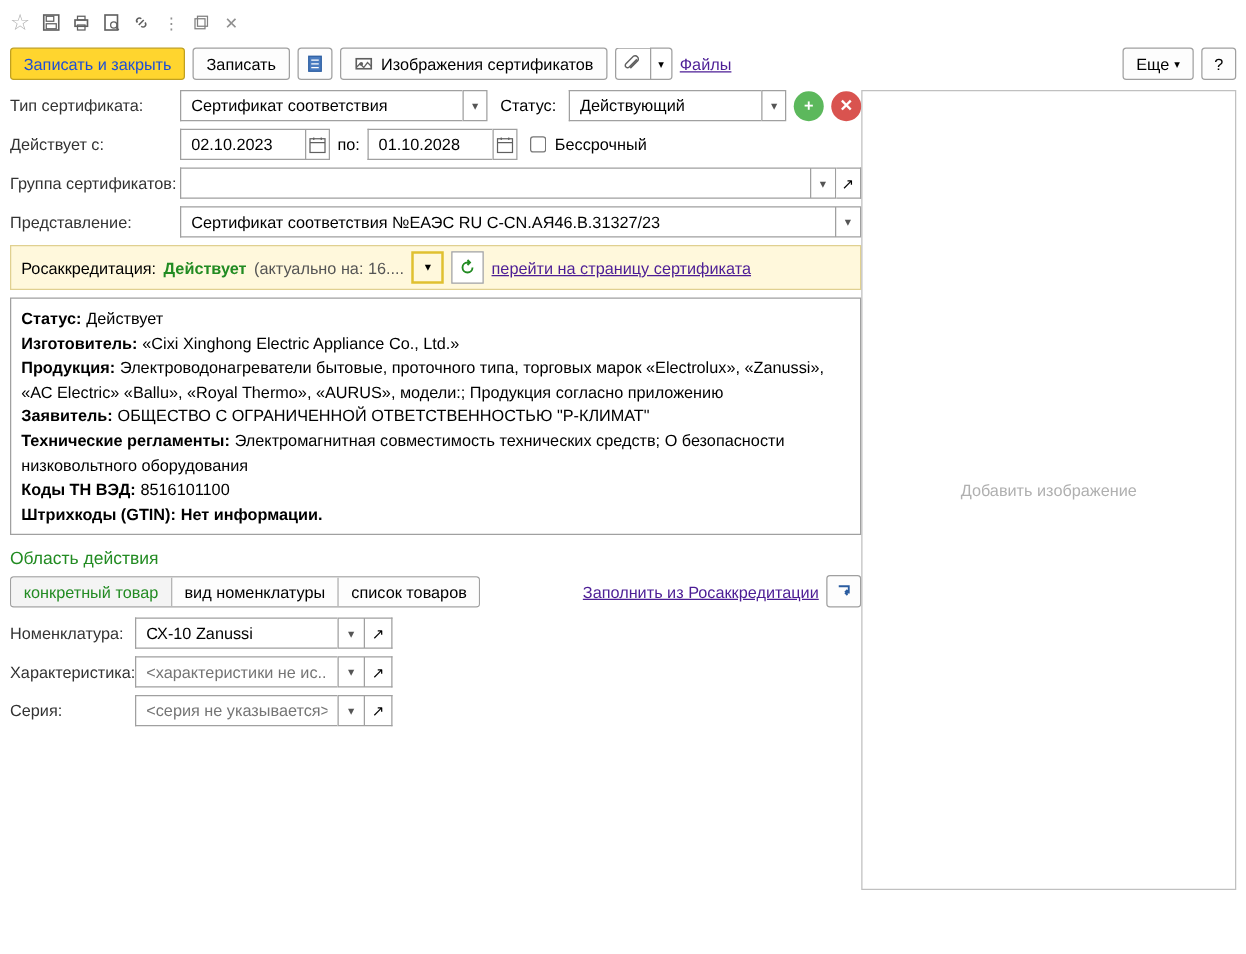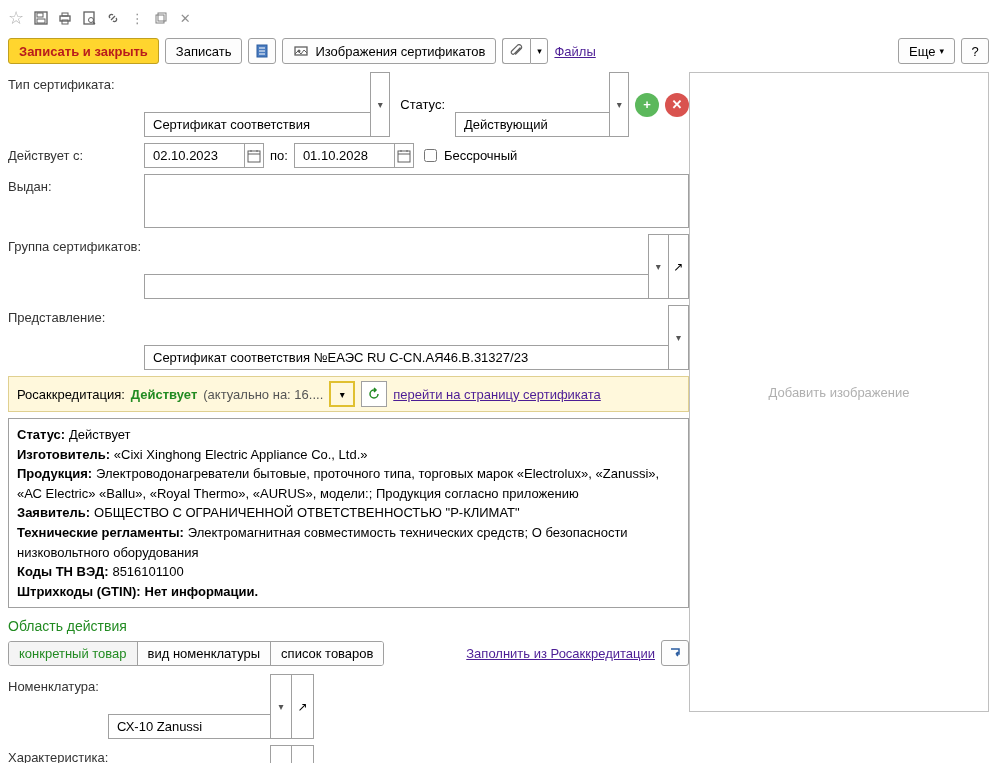--- a/index.html
+++ b/index.html
@@ -8,40 +8,40 @@
 
 .titlebar { display: flex; align-items: center; height: 28px; margin-bottom: 6px; }
 .star-icon { color: #b0b0b0; font-size: 18px; margin-right: 6px; }
 .title-text { color: #808080; font-size: 18px; flex: 1; white-space: nowrap; overflow: hidden; text-overflow: ellipsis; }
 .title-icons { display: flex; gap: 2px; align-items: center; }
 .title-icons span { display: inline-flex; width: 22px; height: 22px; align-items: center; justify-content: center; color: #606060; cursor: pointer; }
 .title-icons .thin { color: #909090; }
 
 .toolbar { display: flex; align-items: center; gap: 6px; margin-bottom: 8px; }
 .btn { display: inline-flex; align-items: center; justify-content: center; height: 26px; padding: 0 10px; border: 1px solid #a0a0a0; background: #fdfdfd; border-radius: 3px; cursor: pointer; white-space: nowrap; }
-.btn-yellow { background: #ffd52e; border-color: #c0a020; font-weight: bold; color: #b91c1c; }
+.btn-yellow { background: #ffd52e; border-color: #c0a020; font-weight: normal; color: #1d4ed8; }
 .btn-icon { width: 28px; padding: 0; }
 .spacer { flex: 1; }
 .link { color: #4c1d95; text-decoration: underline; cursor: pointer; }
 .toolbar .more { display: inline-flex; align-items: center; justify-content: center; }
 
 .form-area { display: flex; gap: 0; }
 .form-left { flex: 1; min-width: 0; }
 .form-right { width: 300px; }
 
 .row { display: flex; align-items: flex-start; margin-bottom: 6px; }
 .row .lab { width: 136px; padding-top: 5px; color: #333; }
 .row .field { flex: 1; display: flex; align-items: center; gap: 6px; }
 
 .input, .select-like { height: 25px; border: 1px solid #a0a0a0; background: #fff; padding: 0 6px; display: flex; align-items: center; }
 .input { width: 100%; }
 .textarea { height: 54px; resize: none; }
 .input input, .textarea textarea { border: none; outline: none; width: 100%; font-size: 13px; }
 .combo { display: flex; }
-.combo .input { border-right: none; margin-top: 40px; }
+.combo .input { border-right: none; }
 .combo .btn-dd { width: 22px; border: 1px solid #a0a0a0; background: #fff; display: flex; align-items: center; justify-content: center; cursor: pointer; font-size: 10px; color: #555; }
 .combo .btn-ext { width: 22px; border: 1px solid #a0a0a0; border-left: none; background: #fff; display: flex; align-items: center; justify-content: center; cursor: pointer; font-size: 12px; }
 
 .date-input { width: 120px; display: flex; }
 .date-input .input { border-right: none; }
 .date-input .cal { width: 24px; border: 1px solid #a0a0a0; background: #fff; display: flex; align-items: center; justify-content: center; cursor: pointer; }
 
 .chk { display: flex; align-items: center; gap: 4px; }
 
 .round-btn { width: 24px; height: 24px; border-radius: 50%; display: flex; align-items: center; justify-content: center; color: white; font-weight: bold; cursor: pointer; }
@@ -212,26 +212,20 @@
                 </svg>
               </div>
           </div>
           <label class="chk">
             <input type="checkbox" style="">
             <span>Бессрочный</span>
           </label>
         </div>
       </div>
 
-      <div class="row">
-        <div class="lab">Выдан:</div>
-        <div class="field">
-          <textarea class="input textarea" style=""></textarea>
-        </div>
-      </div>
 
       <div class="row">
         <div class="lab">Группа сертификатов:</div>
         <div class="field">
           <div class="combo" style="flex:1">
             <div class="input">
                 <input style="">
               </div>
             <div class="btn-dd">▾</div>
             <div class="btn-ext">↗</div>

